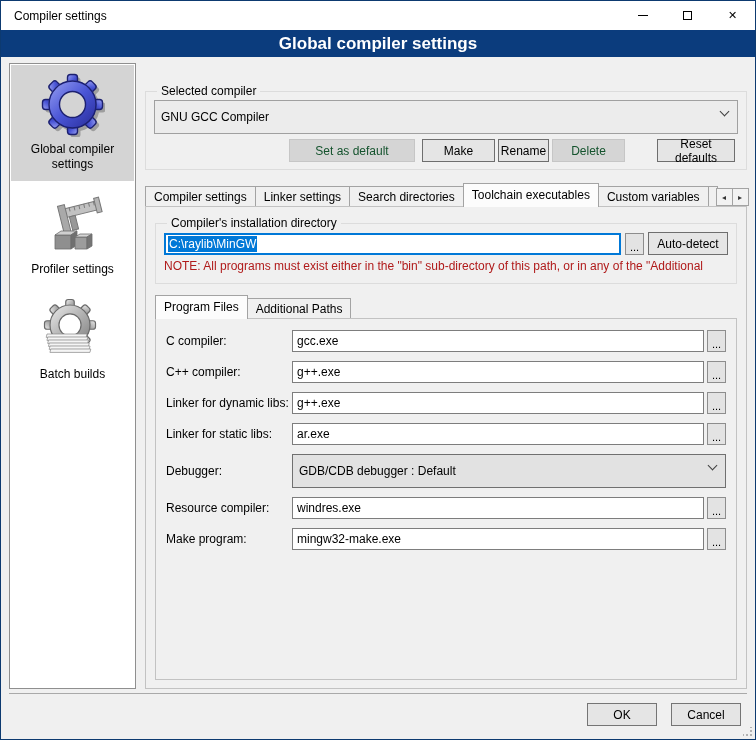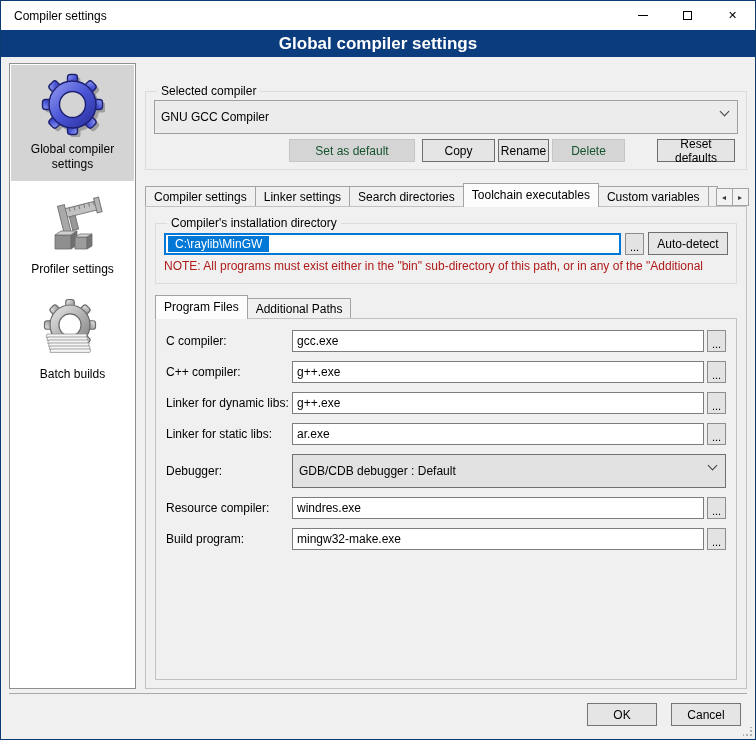--- a/index.html
+++ b/index.html
@@ -67,21 +67,21 @@
   .arrow-btn { width:17px; height:18px; background:#f2f2f2; border:1px solid #a3a3a3;
                display:flex; align-items:center; justify-content:center; font-size:8px; color:#333;
                margin-left:-1px; cursor:default; }
   .tabpanel { flex:1; border:1px solid #c2c2c2; background:#f0f0f0; padding:9px 9px 8px;
               display:flex; flex-direction:column; min-height:0; position:relative; z-index:1; }
 
   
   .dir-row { display:flex; align-items:center; gap:4px; margin-top:2px; }
   .path-input { flex:1; height:22px; background:#fff; border:2px solid #0078d7;
                 display:flex; align-items:center; padding:0 2px; overflow:hidden; }
-  .path-input .sel { background:#0078d7; color:#fff; padding:1px 7px; white-space:pre; }
+  .path-input .sel { background:#0078d7; color:#fff; padding:1px 1px; white-space:pre; }
   .browse-btn { width:19px; height:22px; background:#e3e3e3; border:1px solid #8d8d8d;
                 font-size:11px; display:flex; align-items:flex-end; justify-content:center;
                 padding-bottom:4px; line-height:5px; cursor:default; }
   .autodetect-btn { width:80px; height:23px; }
   .note { color:#b01a1a; margin:4px 0 3px 0; white-space:nowrap; overflow:hidden; }
 
   
   .subtabstrip { margin-top:10px; }
   .subtabpanel { flex:1; border:1px solid #c2c2c2; background:#f0f0f0; padding:11px 10px;
                  min-height:0; }
@@ -229,21 +229,21 @@
     <div class="main">
 
       <fieldset class="gbox" style="margin-top:21px;">
         <legend>Selected compiler</legend>
         <div class="combo" style="margin-top:2px;">
           <span>GNU GCC Compiler</span>
           <span class="chev"></span>
         </div>
         <div class="btnrow">
           <button class="btn disabled" style="width:126px;">Set as default</button>
-          <button class="btn" style="width:73px; margin-left:7px;">Copy</button>
+          <button class="btn" style="width:73px; margin-left:7px;">Make</button>
           <button class="btn" style="width:51px; margin-left:3px;">Rename</button>
           <button class="btn disabled" style="width:73px; margin-left:3px;">Delete</button>
           <button class="btn" style="width:78px; margin-left:32px; margin-right:3px;">Reset defaults</button>
         </div>
       </fieldset>
 
       <div class="tabstrip">
         <div class="tab">Compiler settings</div>
         <div class="tab">Linker settings</div>
         <div class="tab">Search directories</div>
@@ -313,21 +313,21 @@
             </div>
           </div>
 
           <div class="formrow">
             <label>Resource compiler:</label>
             <input type="text" value="windres.exe" style="">
             <button class="browse-btn">...</button>
           </div>
 
           <div class="formrow">
-            <label>Build program:</label>
+            <label>Make program:</label>
             <input type="text" value="mingw32-make.exe" style="">
             <button class="browse-btn">...</button>
           </div>
 
         </div>
       </div>
     </div>
   </div>
 
   <div class="footer-sep"></div>

